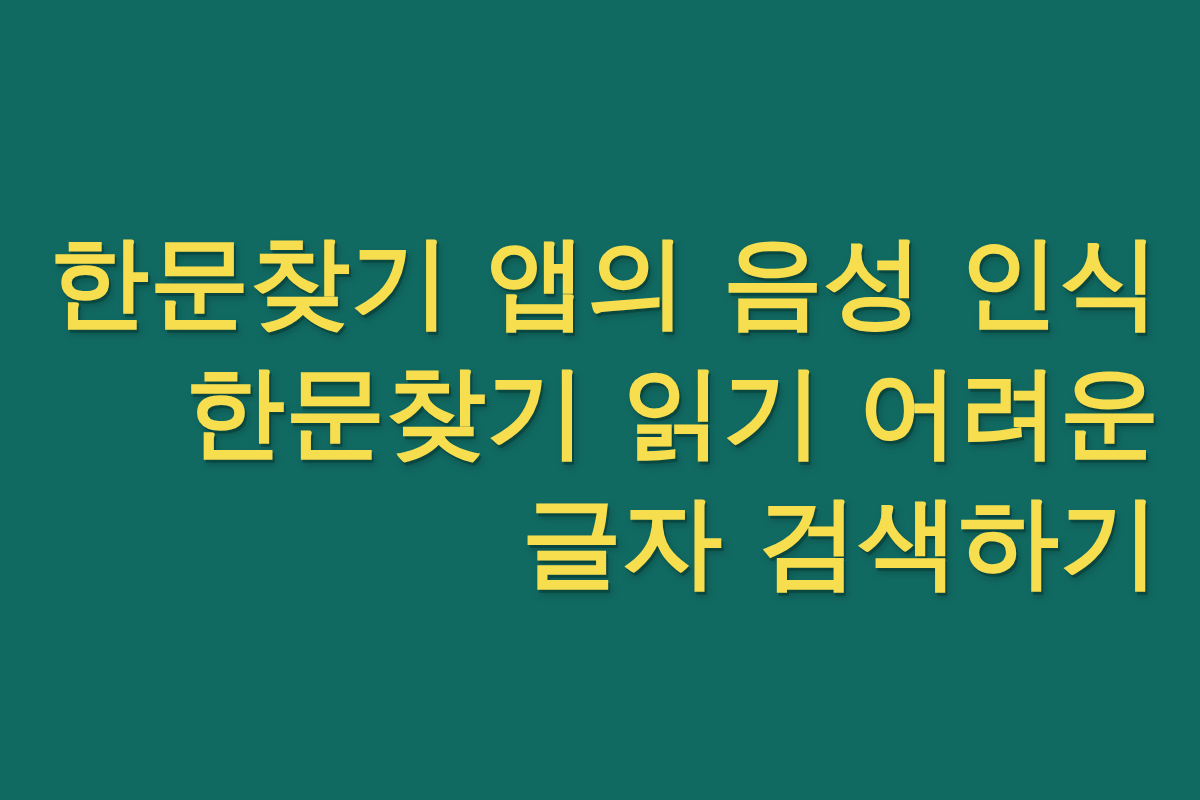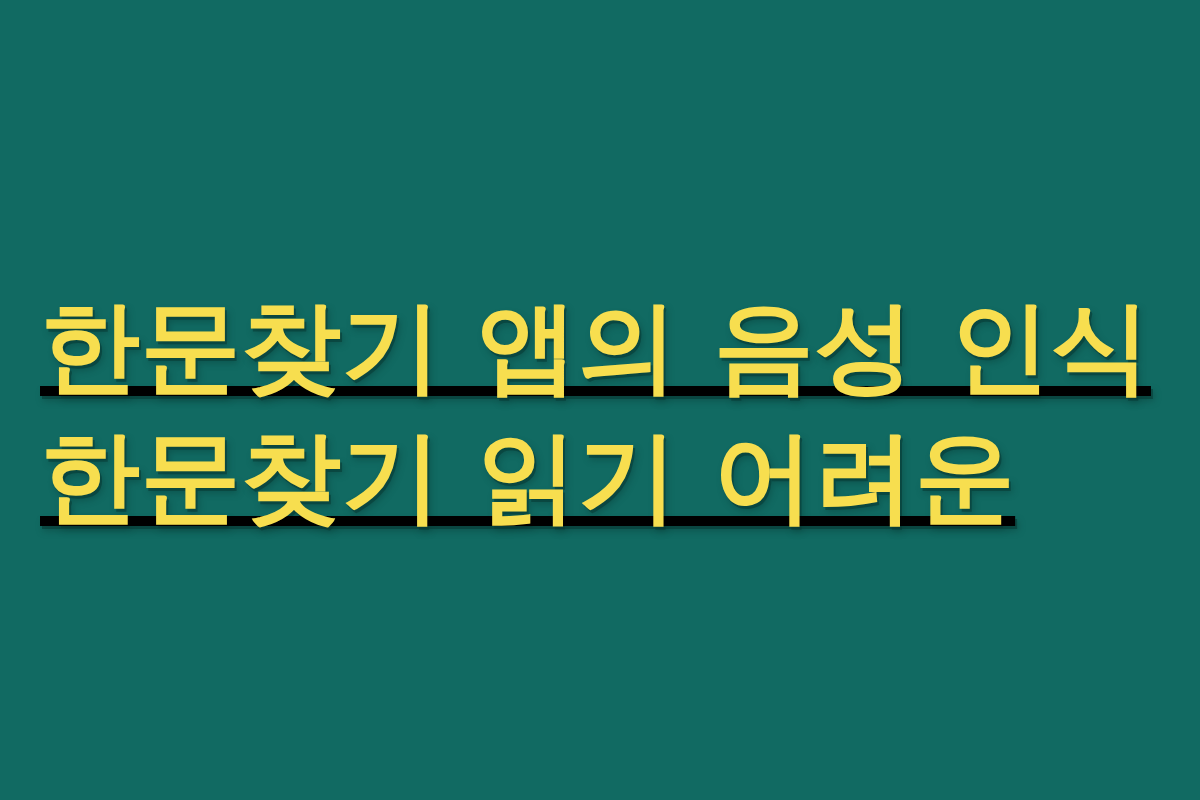--- a/index.html
+++ b/index.html
@@ -25,24 +25,23 @@
     justify-content: center;
     background: #116A62;
     overflow: hidden;
   }
 
   #title-block {
     width: 1120px;
     text-align: center;
     display: flex;
     flex-direction: column;
-    align-items: flex-start;
+    align-items: flex-end;
     justify-content: center;
     margin-top: 24px;
-    text-decoration: underline;
   }
 
   .title-line {
     display: block;
     color: #F7DE4F;
     font-family: "DejaVu Sans", "Liberation Sans", sans-serif;
     font-weight: 700;
     font-size: 96px;
     line-height: 130px;
     letter-spacing: 0.005em;
@@ -62,16 +61,17 @@
 <body>
 
 <div id="banner" style="background: rgb(17, 106, 98);">
 
   <div id="title-block">
 
     <span class="title-line line-1" style="color: rgb(247, 222, 79); text-shadow: rgba(7, 56, 51, 0.55) 2px 3px 0px, rgba(7, 56, 51, 0.4) 3px 5px 7px;">한문찾기 앱의 음성 인식</span>
 
     <span class="title-line line-2" style="color: rgb(247, 222, 79); text-shadow: rgba(7, 56, 51, 0.55) 2px 3px 0px, rgba(7, 56, 51, 0.4) 3px 5px 7px;">한문찾기 읽기 어려운</span>
 
+    <span class="title-line line-3" style="color: rgb(247, 222, 79); text-shadow: rgba(7, 56, 51, 0.55) 2px 3px 0px, rgba(7, 56, 51, 0.4) 3px 5px 7px;">글자 검색하기</span>
 
   </div>
 
 </div>
 
 </body></html>

